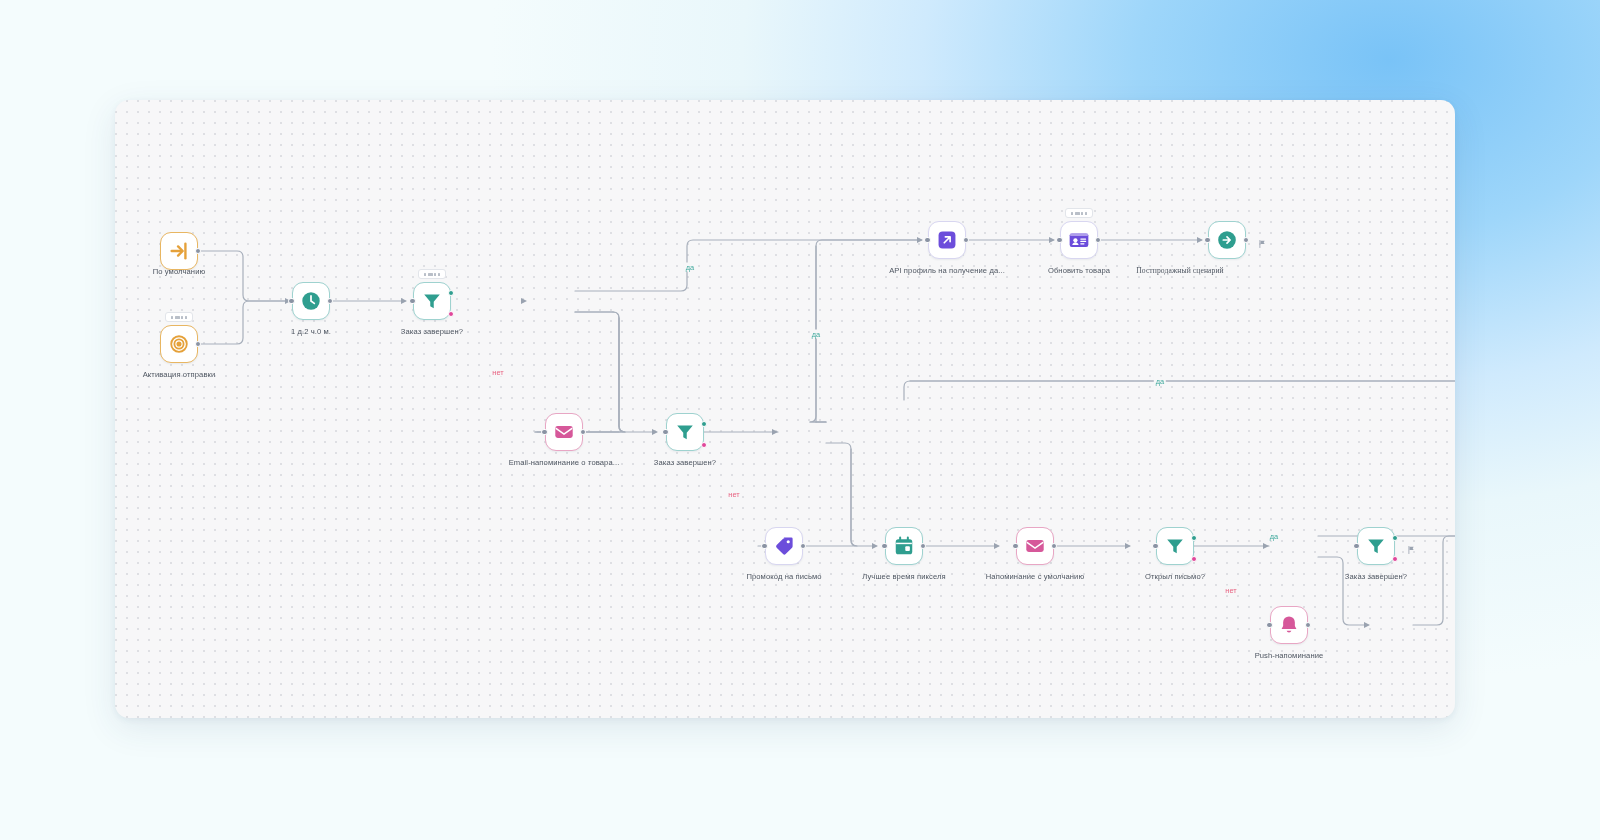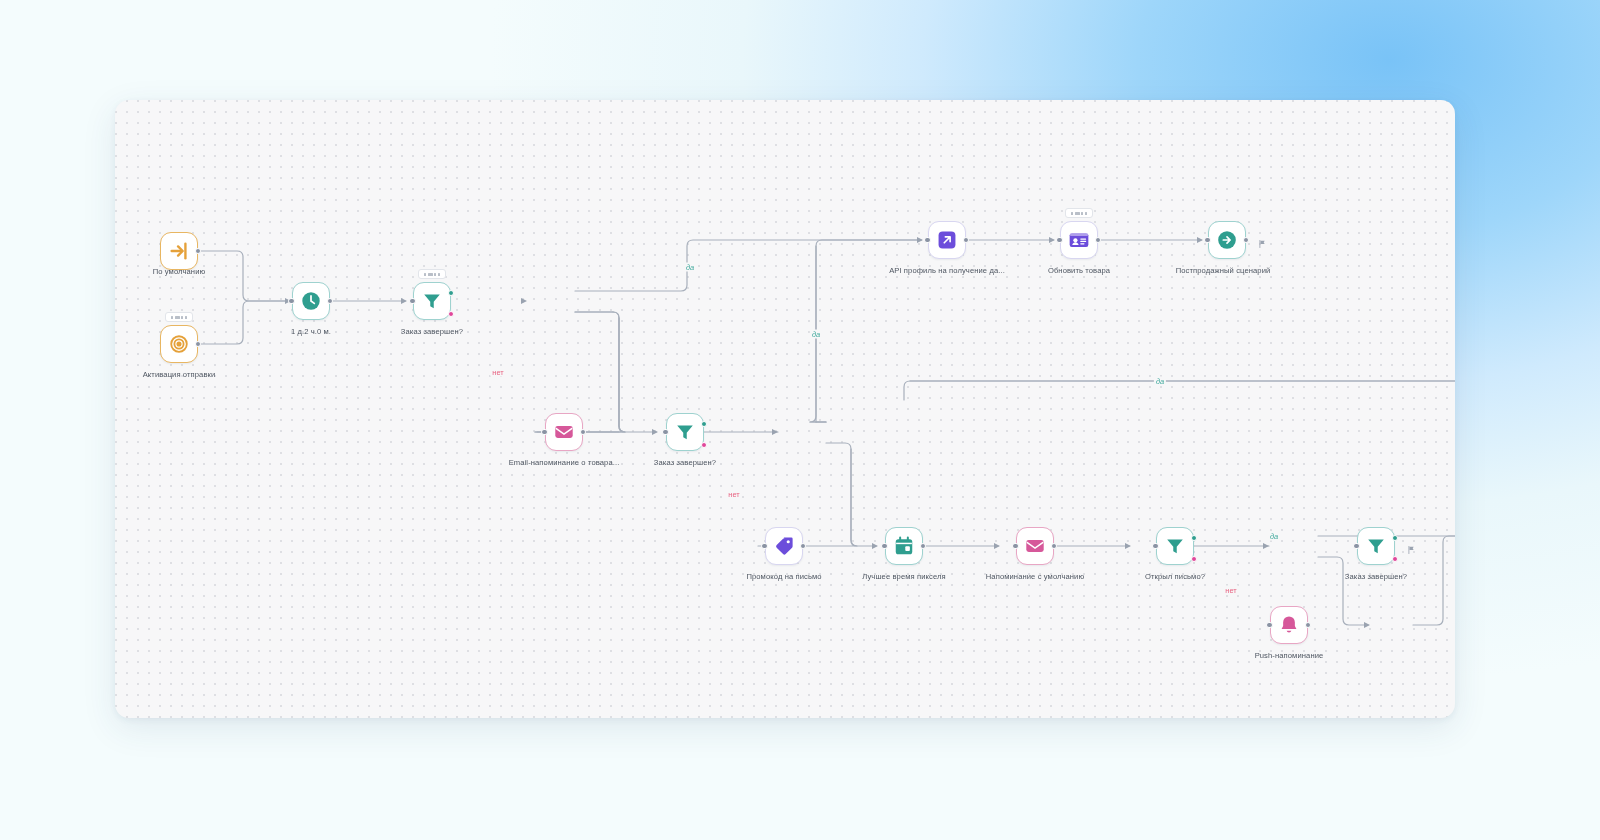--- a/index.html
+++ b/index.html
@@ -65,21 +65,21 @@
     position:absolute;width:6.2px;height:6.2px;border-radius:50%;
     background:#8a93a3;border:1px solid #ffffff;box-sizing:border-box;
   }
   .port.green{background:#2f9e8f;}
   .port.pinkp{background:#e0469a;}
   .elabel{
     position:absolute;font-size:7.4px;white-space:nowrap;
     transform:translate(-50%,-50%);
     background:#f7f7f8;padding:0 2px;
   }
-  .elabel.yes{color:#3fa99c;font-style:italic;}
+  .elabel.yes{color:#3fa99c;}
   .elabel.no{color:#e8607f;}
 
   .flagicon{position:absolute;width:9px;height:10px;}
 </style>
 </head>
 <body>
 
 <div id="page">
   <div id="canvas">
 
@@ -260,21 +260,21 @@
         <div class="port" style="left: 941.4px; top: 136.8px;"></div>
         <div class="port" style="left: 979.6px; top: 136.8px;"></div>
         <div class="node teal" style="left: 1093px; top: 121px;">
           <span style="display: block;">
             <svg class="glyph" viewBox="0 0 24 24">
               <circle cx="12" cy="12" r="9.6" fill="#2f9e8f"></circle>
               <path d="M8 12h7M12 8.6l3.4 3.4-3.4 3.4" fill="none" stroke="#ffffff" stroke-width="1.9" stroke-linecap="round" stroke-linejoin="round"></path>
             </svg>
           </span>
         </div>
-        <div class="nlabel" style="left: 1108px; top: 166px;">Постпродажный сценарий</div>
+        <div class="nlabel" style="left: 1065px; top: 166px; font-family: Liberation Serif, serif;">Постпродажный сценарий</div>
         <div class="port" style="left: 1089.4px; top: 136.8px;"></div>
         <div class="port" style="left: 1127.6px; top: 136.8px;"></div>
         <span class="flagicon" style="left: 1143px; top: 135px;"><svg viewBox="0 0 24 24" width="9" height="10">
             <path d="M5 2.5v19" stroke="#9aa3b0" stroke-width="2.2" stroke-linecap="round"></path>
             <path d="M6.6 3.6h11.2l-2.6 4.2 2.6 4.2H6.6z" fill="#9aa3b0"></path>
           </svg></span>
         <div class="node violet" style="left: 650px; top: 427px;">
           <span style="display: block;">
             <svg class="glyph" viewBox="0 0 24 24">
               <path d="M11.6 2.6H20a1.4 1.4 0 011.4 1.4v8.4a2 2 0 01-.6 1.4l-7 7a2 2 0 01-2.8 0l-7-7a2 2 0 010-2.8l7-7a2 2 0 011.6-.4z" fill="#6c4ddb"></path>

